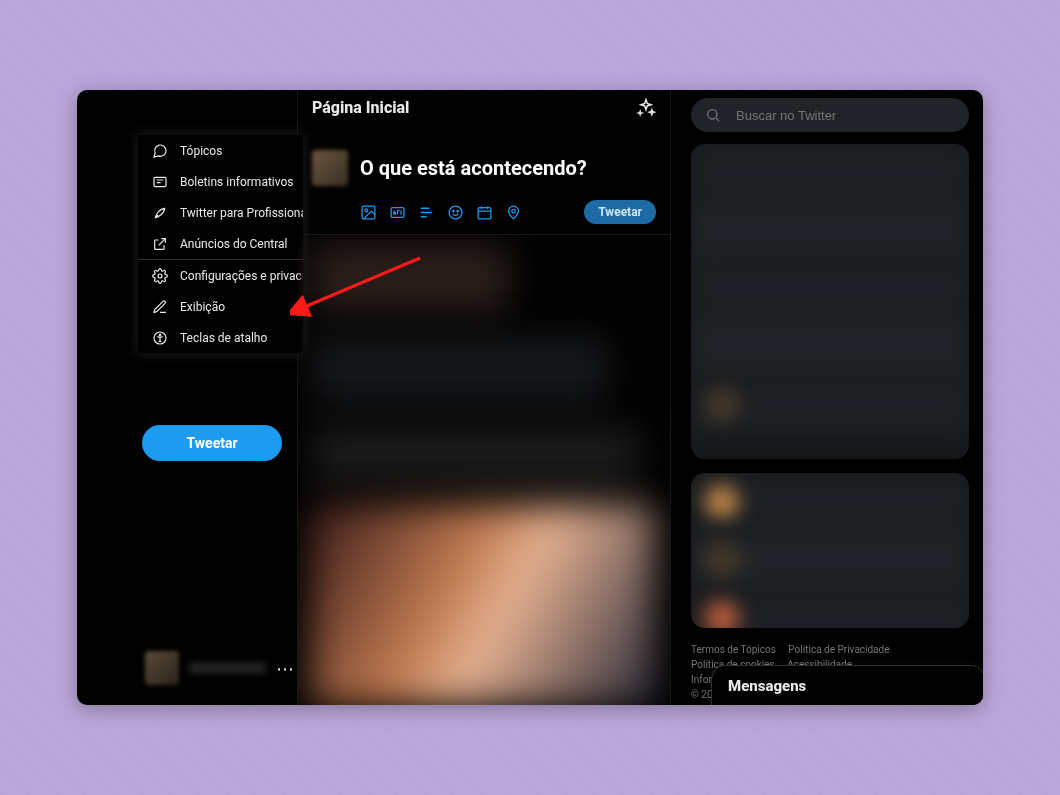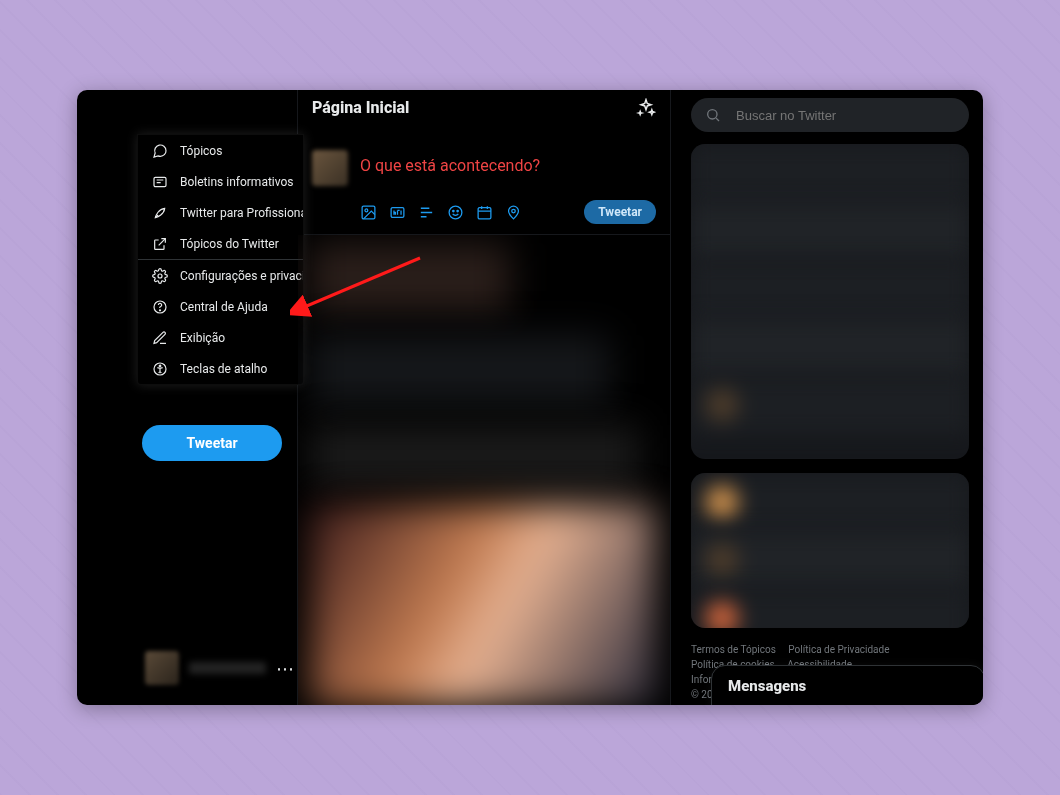--- a/index.html
+++ b/index.html
@@ -21,21 +21,21 @@
   .more-menu .sep{height:1px;background:#2f3336;}
   .ic{width:16px;height:16px;flex:0 0 16px;color:#e7e9ea;}
   
   .centercol{width:372px;flex:0 0 372px;border-left:1px solid #16181c;border-right:1px solid #16181c;display:flex;flex-direction:column;}
   .chead{display:flex;align-items:flex-start;justify-content:space-between;padding:8px 14px;height:36px;}
   .chead h1{font-size:16px;font-weight:800;margin:0;}
   .spark{width:20px;height:20px;color:#e7e9ea;cursor:pointer;}
   .composer{padding:8px 14px 10px;border-bottom:1px solid #16181c;}
   .crow{display:flex;gap:12px;align-items:flex-start;}
   .cav{width:36px;height:36px;border-radius:4px;background:linear-gradient(135deg,#6a553e,#3a3024);filter:blur(2px);}
-  .cph{color:#ef4444;font-size:16px;padding-top:6px;}
+  .cph{color:#ffffff;font-size:20px;padding-top:6px;font-weight:bold;}
   .cactions{display:flex;align-items:center;justify-content:space-between;margin-top:14px;padding-left:48px;}
   .ticons{display:flex;gap:12px;}
   .ticons .ti{width:17px;height:17px;color:#1d9bf0;cursor:pointer;}
   .tbtn{background:#1d6aa5;color:#cfe7f9;font-weight:700;font-size:12px;padding:5px 14px;border-radius:999px;cursor:default;}
   .feed{flex:1;position:relative;overflow:hidden;}
   .feed .blurblock{position:absolute;border-radius:6px;filter:blur(18px);}
   .bb1{left:12px;top:8px;width:200px;height:70px;background:#2a1e1a;}
   .bb2{left:12px;top:100px;width:300px;height:70px;background:#15171a;}
   .bb3{left:12px;top:190px;width:330px;height:60px;background:#1a1a1a;}
   .bb4{left:12px;top:270px;width:345px;height:200px;background:linear-gradient(120deg,#3a1a1a,#c07a50 40%,#e5b090 55%,#2a2a3a);}
@@ -85,37 +85,29 @@
                 <path d="M9 15l-4 4"></path>
               </svg>
             <span>Twitter para Profissionais</span>
           </div>
           <div class="mi">
             <svg class="ic" viewBox="0 0 24 24" fill="none" stroke="currentColor" stroke-width="1.8">
                 <path d="M14 4h6v6"></path>
                 <path d="M20 4 10 14"></path>
                 <path d="M18 14v5a1 1 0 0 1-1 1H5a1 1 0 0 1-1-1V7a1 1 0 0 1 1-1h5"></path>
               </svg>
-            <span>Tópicos do Twitter</span>
+            <span>Anúncios do Central</span>
           </div>
           <div class="sep"></div>
           <div class="mi">
             <svg class="ic" viewBox="0 0 24 24" fill="none" stroke="currentColor" stroke-width="1.8">
                 <circle cx="12" cy="12" r="3"></circle>
                 <path d="M19.4 15a1.7 1.7 0 0 0 .34 1.87l.06.06a2 2 0 1 1-2.83 2.83l-.06-.06a1.7 1.7 0 0 0-1.87-.34 1.7 1.7 0 0 0-1 1.56V21a2 2 0 0 1-4 0v-.09a1.7 1.7 0 0 0-1-1.56 1.7 1.7 0 0 0-1.87.34l-.06.06a2 2 0 1 1-2.83-2.83l.06-.06A1.7 1.7 0 0 0 4.6 15a1.7 1.7 0 0 0-1.56-1H3a2 2 0 0 1 0-4h.09A1.7 1.7 0 0 0 4.6 9a1.7 1.7 0 0 0-.34-1.87l-.06-.06A2 2 0 1 1 7.03 4.24l.06.06A1.7 1.7 0 0 0 9 4.6a1.7 1.7 0 0 0 1-1.56V3a2 2 0 0 1 4 0v.09c0 .67.39 1.27 1 1.51a1.7 1.7 0 0 0 1.87-.34l.06-.06a2 2 0 1 1 2.83 2.83l-.06.06c-.47.47-.6 1.18-.34 1.77.24.61.84 1 1.51 1H21a2 2 0 0 1 0 4h-.09c-.67 0-1.27.39-1.51 1z"></path>
               </svg>
             <span>Configurações e privacidade</span>
-          </div>
-          <div class="mi">
-            <svg class="ic" viewBox="0 0 24 24" fill="none" stroke="currentColor" stroke-width="1.8">
-                <circle cx="12" cy="12" r="9"></circle>
-                <path d="M9.5 9a2.5 2.5 0 1 1 3.5 2.3c-.9.4-1.5 1-1.5 2.2"></path>
-                <circle cx="12" cy="17" r=".8" fill="currentColor"></circle>
-              </svg>
-            <span>Central de Ajuda</span>
           </div>
           <div class="mi">
             <svg class="ic" viewBox="0 0 24 24" fill="none" stroke="currentColor" stroke-width="1.8">
                 <path d="M12 20h9"></path>
                 <path d="M16.5 3.5a2.12 2.12 0 1 1 3 3L7 19l-4 1 1-4 12.5-12.5z"></path>
               </svg>
             <span>Exibição</span>
           </div>
           <div class="mi">
             <svg class="ic" viewBox="0 0 24 24" fill="none" stroke="currentColor" stroke-width="1.8">

